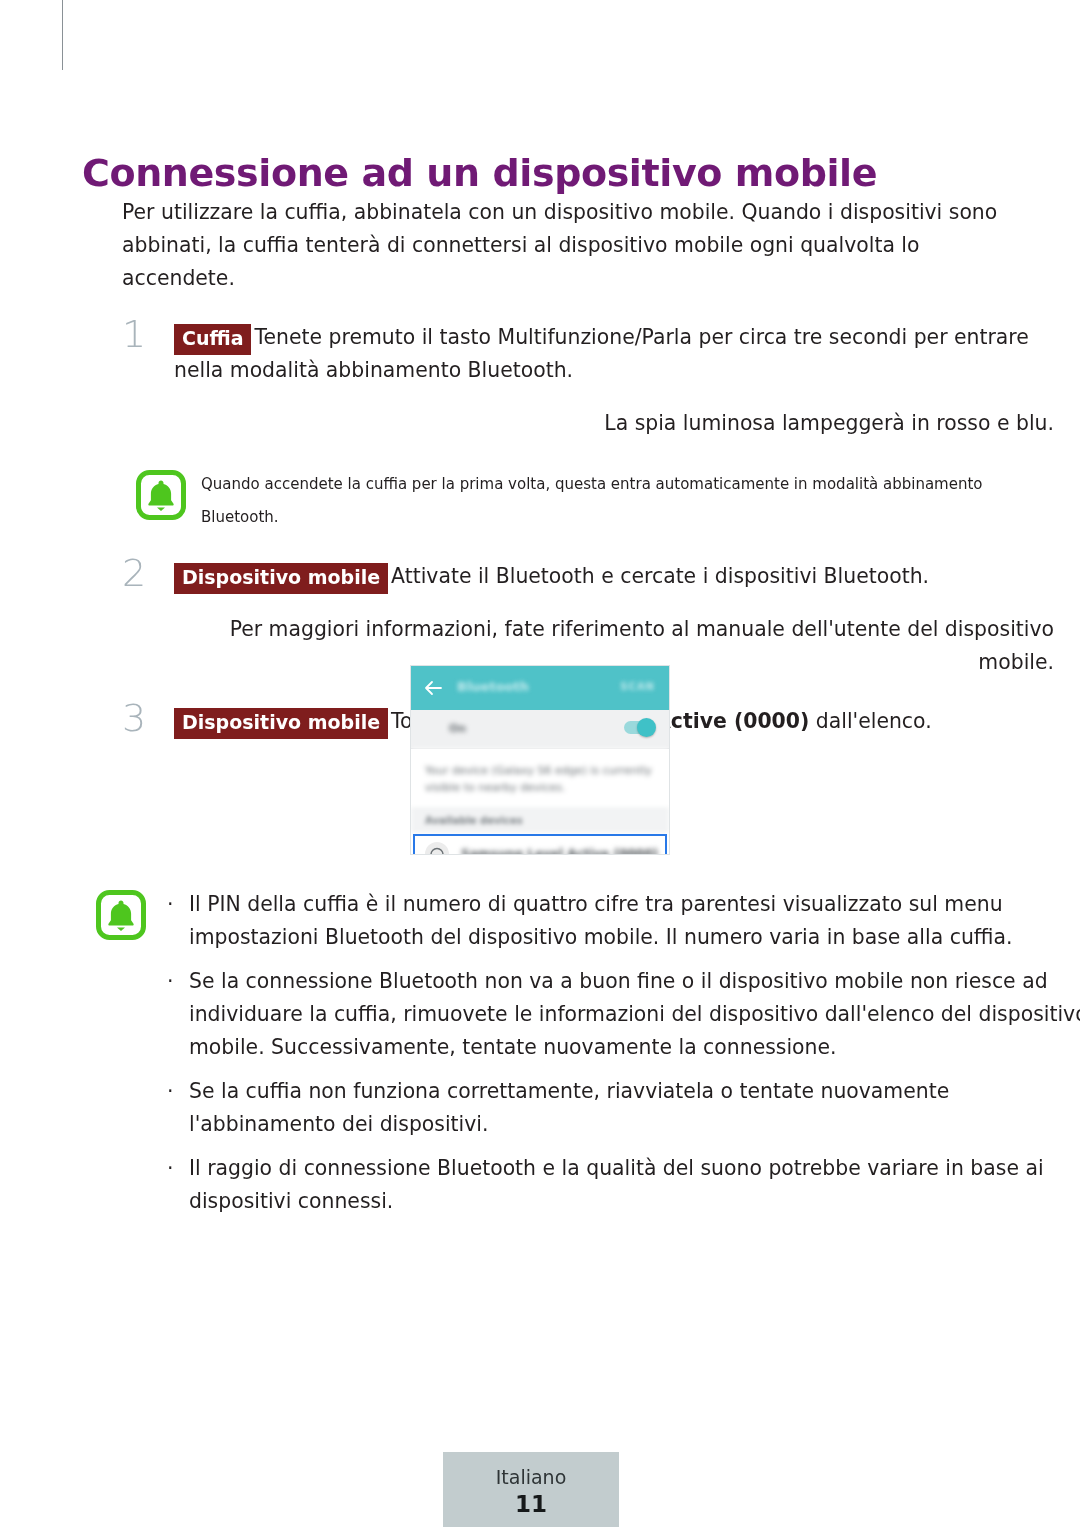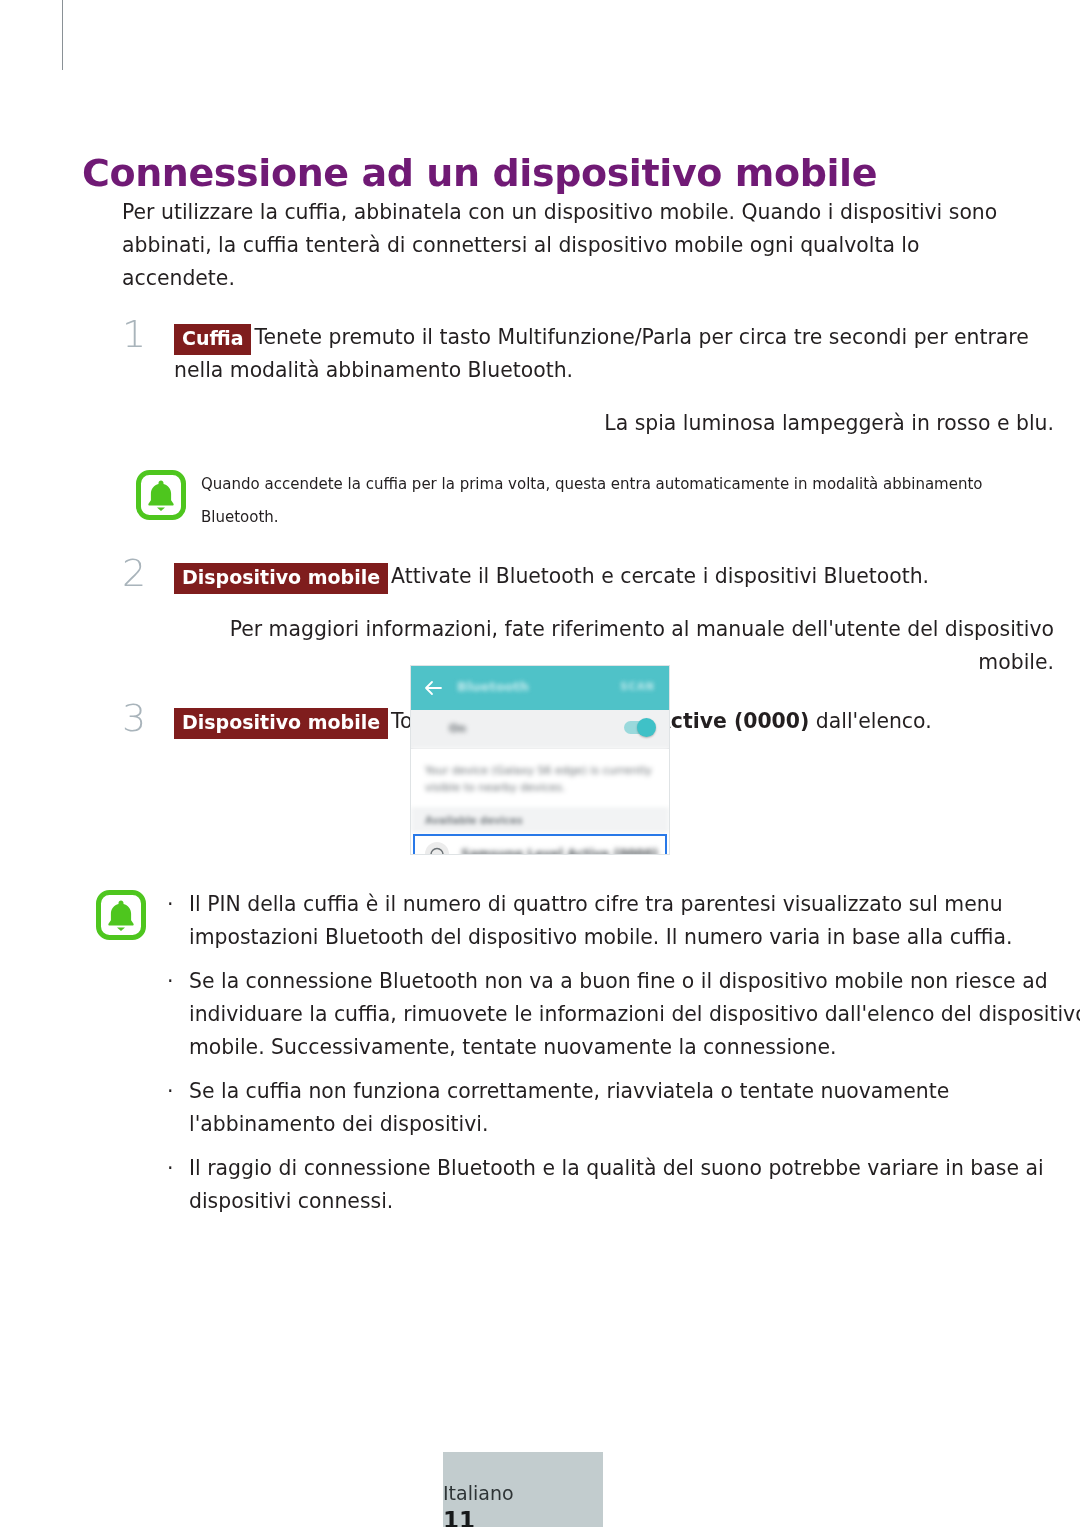--- a/index.html
+++ b/index.html
@@ -275,25 +275,26 @@
   }
   .fig-dev-pin {
     color: #43484c;
   }
 
   
   .footer {
     position: absolute;
     left: 443px;
     top: 1452px;
-    width: 160px;
+    width: 176px;
     height: 75px;
     background: #c2ccce;
+    text-align: center;
     box-sizing: border-box;
-    padding-top: 28px;
+    padding-top: 12px;
   }
   .footer-lang {
     font-size: 19px;
     color: #2e3436;
     line-height: 26px;
   }
   .footer-page {
     font-size: 23px;
     font-weight: bold;
     color: #16191a;

